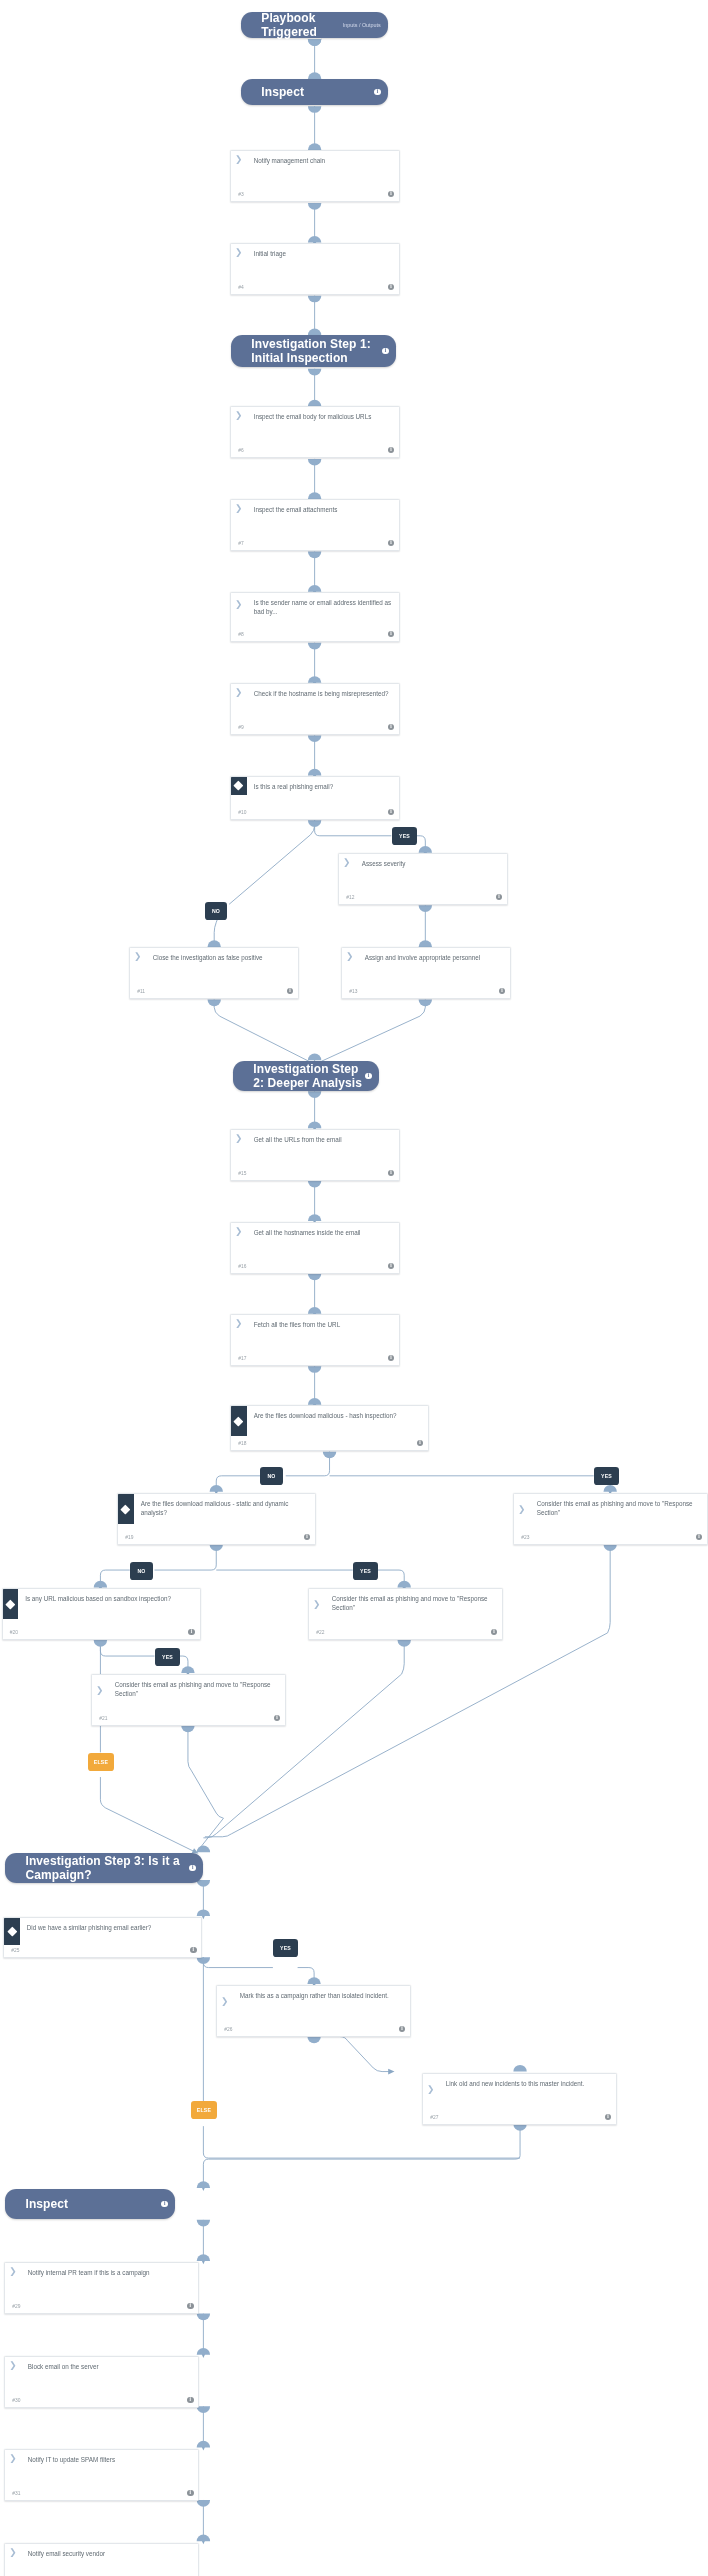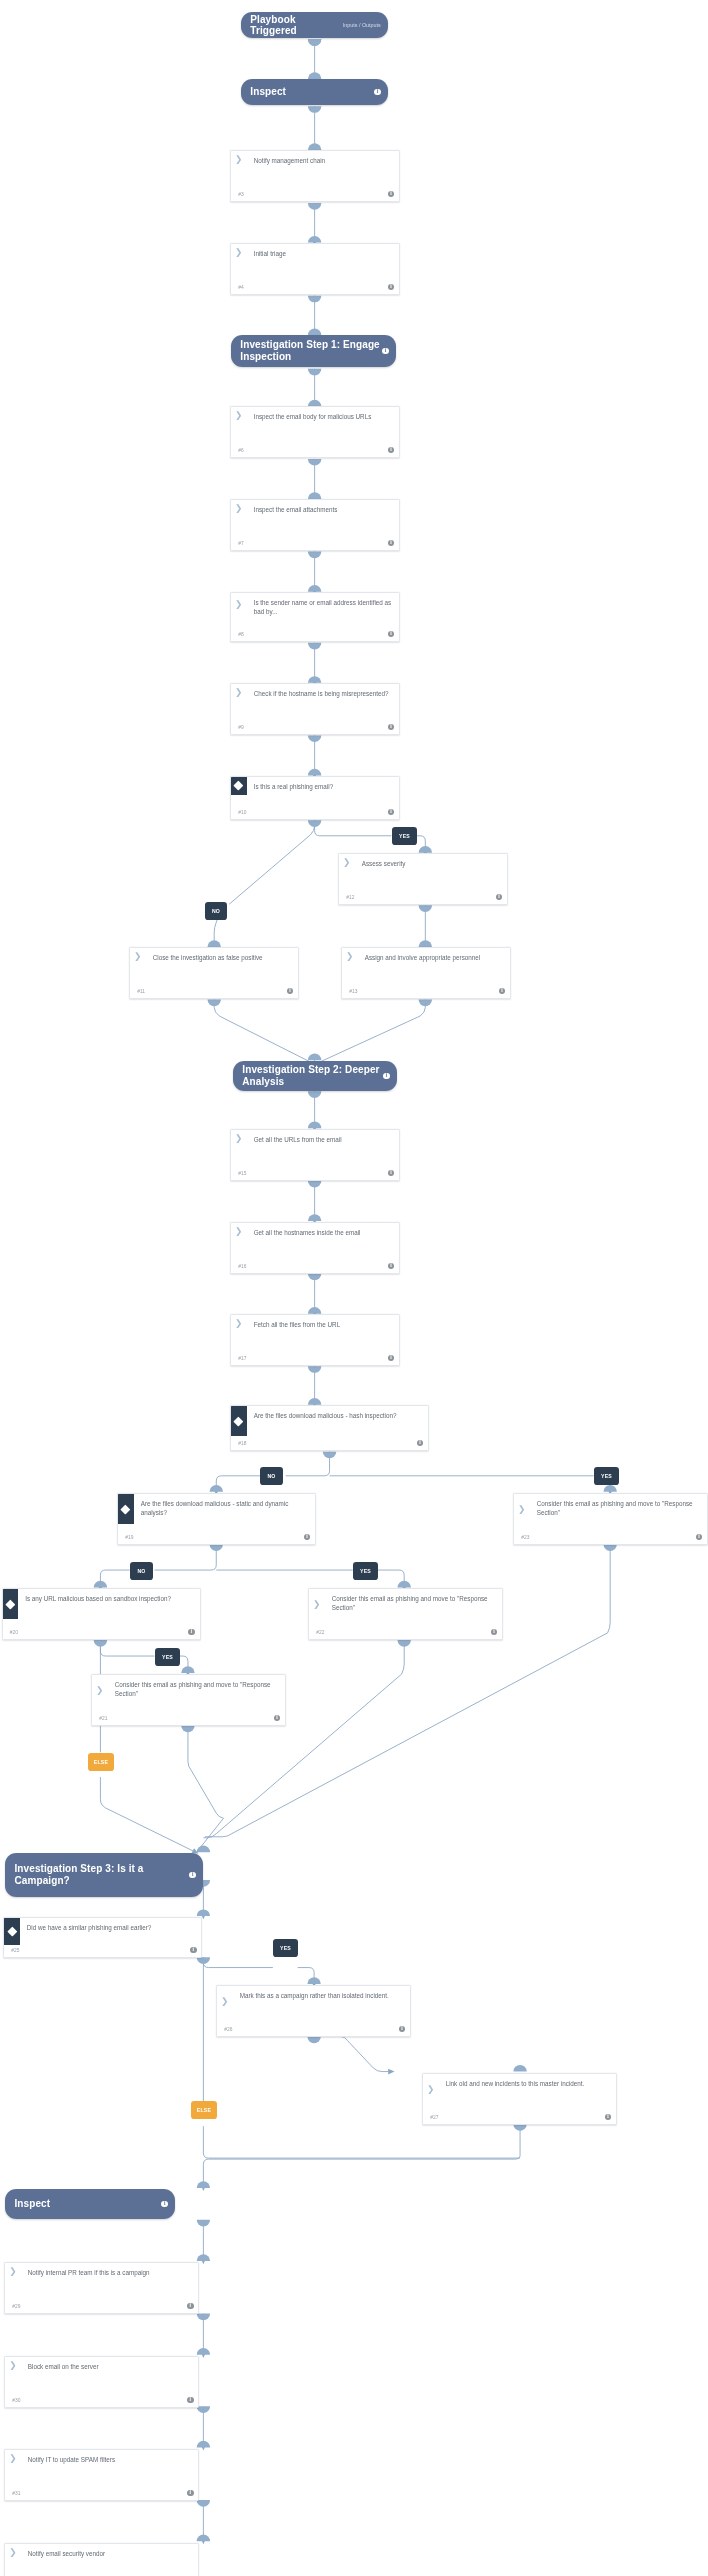--- a/index.html
+++ b/index.html
@@ -21,24 +21,25 @@
     background:#5c7096;
     color:#ffffff;
     border-radius:11.3px;
     box-shadow:0 1px 2.1px rgba(0,0,0,.18);
     display:flex;
     align-items:center;
     justify-content:space-between;
     padding:4.1px 7.2px 4.1px 9.3px;
   }
   .phase .phase-title {
-    font-size:10px;
+    font-size:12px;
     font-weight:600;
     line-height:1.18;
     letter-spacing:0.1px;
+    margin-left:11px;
   }
   .phase .phase-right { display:flex; align-items:center; gap:4.1px; flex:0 0 auto; }
   .phase .io-label { font-size:5.4px; color:#d5dced; white-space:nowrap; }
 
   
   .info-ico {
     width:6.7px; height:6.7px; border-radius:50%;
     display:inline-flex; align-items:center; justify-content:center;
     font-size:5.2px; font-weight:700; font-family:"Liberation Serif", serif;
     line-height:1;
@@ -302,21 +303,21 @@
         </div>
       <div class="t-title">Initial triage</div>
     </div>
     <div class="t-foot" style="position:absolute;bottom:0;left:0;right:0;">
       <span class="t-id">#4</span>
       <span class="info-ico on-light">i</span>
     </div>
   </div>
 
   <div class="phase" style="left:231px; top:335px; width:165px; height:32px;">
-    <span class="phase-title">Investigation Step 1: Engage Inspection</span>
+    <span class="phase-title">Investigation Step 1: Initial Inspection</span>
     <span class="phase-right">
       <span class="info-ico on-dark">i</span>
     </span>
   </div>
 
   <div class="task" style="left:230px; top:406px; width:170px; height:52px;">
     <div class="t-head">
       <div class="t-badge">
           <span class="chev">❯</span>
         </div>
@@ -415,21 +416,21 @@
           <span class="chev">❯</span>
         </div>
       <div class="t-title">Assign and involve appropriate personnel</div>
     </div>
     <div class="t-foot" style="position:absolute;bottom:0;left:0;right:0;">
       <span class="t-id">#13</span>
       <span class="info-ico on-light">i</span>
     </div>
   </div>
 
-  <div class="phase" style="left:233px; top:1061px; width:164px; height:30px;">
+  <div class="phase" style="left:233px; top:1061px; width:146px; height:30px;">
     <span class="phase-title">Investigation Step 2: Deeper Analysis</span>
     <span class="phase-right">
       <span class="info-ico on-dark">i</span>
     </span>
   </div>
 
   <div class="task" style="left:230px; top:1129px; width:170px; height:52px;">
     <div class="t-head">
       <div class="t-badge">
           <span class="chev">❯</span>
@@ -548,21 +549,21 @@
           <span class="chev">❯</span>
         </div>
       <div class="t-title">Consider this email as phishing and move to "Response Section"</div>
     </div>
     <div class="t-foot" style="position:absolute;bottom:0;left:0;right:0;">
       <span class="t-id">#21</span>
       <span class="info-ico on-light">i</span>
     </div>
   </div>
 
-  <div class="phase" style="left:5.2px; top:1853px; width:198px; height:44px;">
+  <div class="phase" style="left:5.2px; top:1853px; width:198px; height:30px;">
     <span class="phase-title">Investigation Step 3: Is it a Campaign?</span>
     <span class="phase-right">
       <span class="info-ico on-dark">i</span>
     </span>
   </div>
 
   <div class="task" style="left:3.1px; top:1917px; width:199px; height:41px;">
     <div class="t-head">
       <div class="t-badge cond" style="min-height:27px;">
           <span class="diamond"></span>

